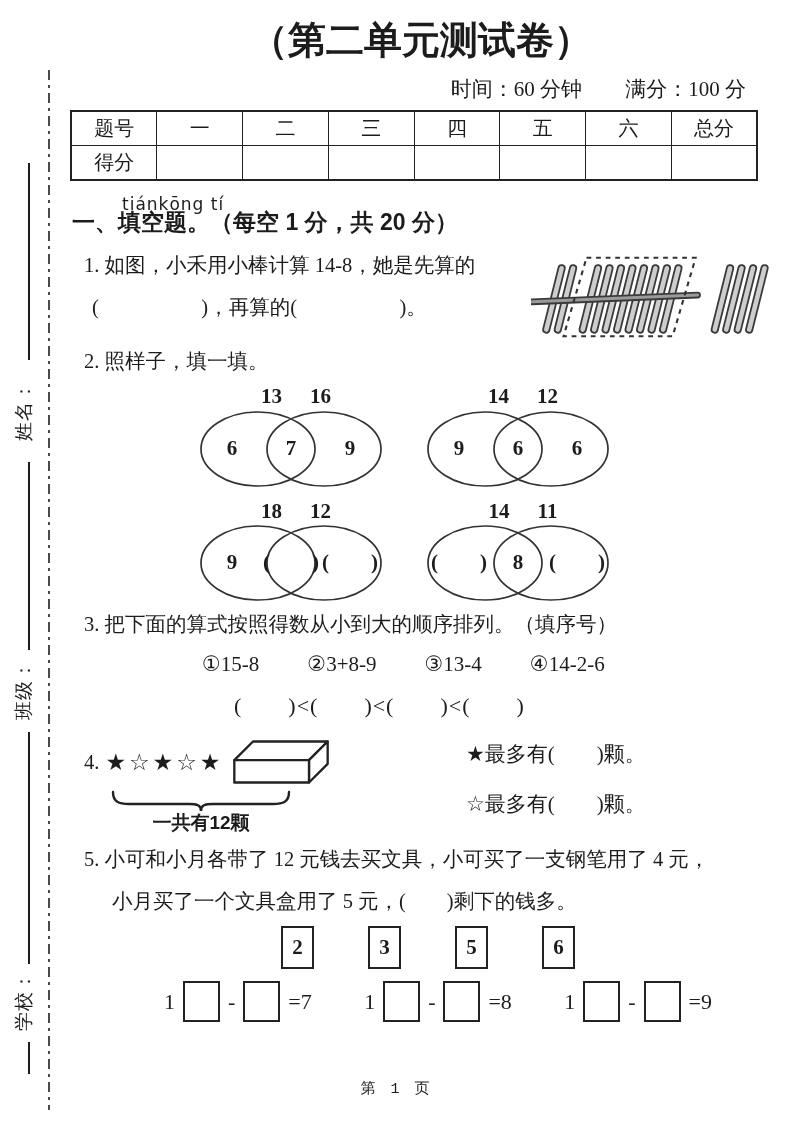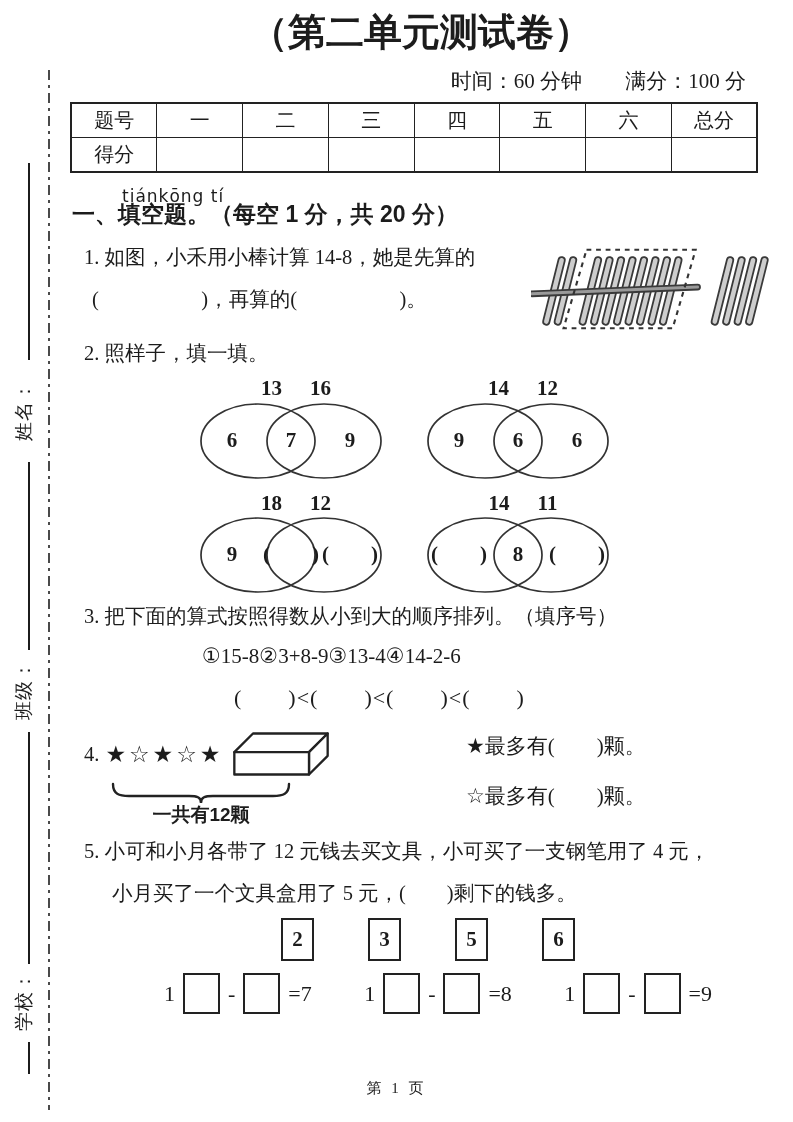--- a/index.html
+++ b/index.html
@@ -15,21 +15,21 @@
   }
   .vblank{position:absolute;left:28px;width:1.6px;background:#1c1c1c;}
   .vlabel{position:absolute;left:6px;width:36px;}
   .vlabel>span{
     position:absolute;left:50%;top:50%;transform:translate(-50%,-50%) rotate(-90deg);
     white-space:nowrap;font-size:19px;letter-spacing:1px;
   }
   
   .content{position:absolute;left:70px;top:0;width:702px;}
   .title{margin:36px 0 0;text-align:center;font-size:41px;font-weight:900;line-height:1.25;}
-  .subtitle{margin:8px 0 0;text-align:center;font-size:38px;font-weight:900;line-height:1.3;}
+  .subtitle{margin:16px 0 0;text-align:center;font-size:38px;font-weight:900;line-height:1.3;}
   .meta{margin-top:10px;text-align:right;padding-right:26px;font-size:21px;}
   .meta span{margin-left:38px;margin-top:42px;}
   table.score{border-collapse:collapse;margin-top:7px;width:688px;table-layout:fixed;border:2px solid #222;}
   table.score td{border:1.4px solid #222;height:33px;text-align:center;font-size:20px;padding:0;}
   
   .sec-head{margin-top:26px;font-family:"Liberation Sans","DejaVu Sans",sans-serif;font-weight:bold;font-size:23px;padding-left:2px;}
   .ruby-wrap{position:relative;display:inline-block;}
   .pinyin{
     position:absolute;top:-13px;left:4px;width:100%;text-align:center;
     font-size:17px;font-weight:normal;letter-spacing:1px;white-space:nowrap;
@@ -41,41 +41,41 @@
   .q1-text{width:452px;}
   .q1-text .l2{padding-left:8px;}
   .sticks{width:244px;height:86px;margin-top:10px;}
   .venn-grid{display:grid;grid-template-columns:215px 215px;column-gap:12px;row-gap:10px;margin-left:112px;margin-top:2px;}
   .venn{width:200px;}
   .venn-tops{display:flex;justify-content:center;gap:28px;font-size:21px;font-weight:700;line-height:1.15;}
   .venn-body{position:relative;width:190px;height:80px;}
   .venn-body svg{position:absolute;left:0;top:0;}
   .vnum{position:absolute;top:50%;transform:translate(-50%,-50%);font-size:21px;font-weight:700;white-space:nowrap;}
   .vl{left:19%;} .vm{left:50%;} .vr{left:81%;}
-  .q3-items{display:flex;margin-left:118px;font-size:21px;line-height:1.9;}
+  .q3-items{display:flex;gap:48px;margin-left:118px;font-size:21px;line-height:1.9;}
   .q3-answer{margin-left:150px;font-size:22px;line-height:1.9;letter-spacing:1px;}
   .q4{display:flex;margin-top:8px;}
   .q4-left{width:330px;}
   .q4-top{display:flex;align-items:center;}
   .q4num{font-size:20.5px;margin-right:6px;}
   .stars{font-size:23px;letter-spacing:3px;font-family:"DejaVu Sans",sans-serif;}
   .giftbox{width:104px;height:56px;margin-left:6px;}
   .brace{display:block;width:182px;height:22px;margin-left:26px;}
   .brace-label{width:182px;margin-left:26px;text-align:center;font-weight:bold;font-size:19px;
     font-family:"Liberation Sans","DejaVu Sans",sans-serif;line-height:1.2;}
   .q4-right{margin-left:52px;font-size:21px;line-height:1.6;padding-top:4px;}
   .q4-right div{margin-bottom:16px;}
   .q5 .l2{padding-left:28px;}
   .cards-row{display:flex;justify-content:center;gap:54px;margin:4px 0 2px;}
   .card{width:29px;height:39px;border:2px solid #222;display:flex;align-items:center;justify-content:center;
     font-size:21px;font-weight:700;}
   .eq-row{display:flex;justify-content:space-between;padding:0 60px 0 80px;margin-top:10px;align-items:center;}
   .eq{display:flex;align-items:center;font-size:22px;}
   .eqbox{width:33px;height:37px;border:2px solid #222;margin:0 8px;}
-  .footer{position:absolute;bottom:24px;left:0;width:100%;text-align:center;font-size:15px;letter-spacing:3px;}
+  .footer{position:absolute;bottom:24px;left:0;width:100%;text-align:center;font-size:15px;letter-spacing:3px;font-family:Liberation Mono, monospace;}
   svg{display:block;}
 </style>
 </head>
 <body>
 
 <div class="dashline"></div>
 <div class="vblank" style="top:163px;height:197px;"></div>
 <div class="vlabel" style="top:366px;height:90px;">
   <span>姓名：</span>
 </div>

